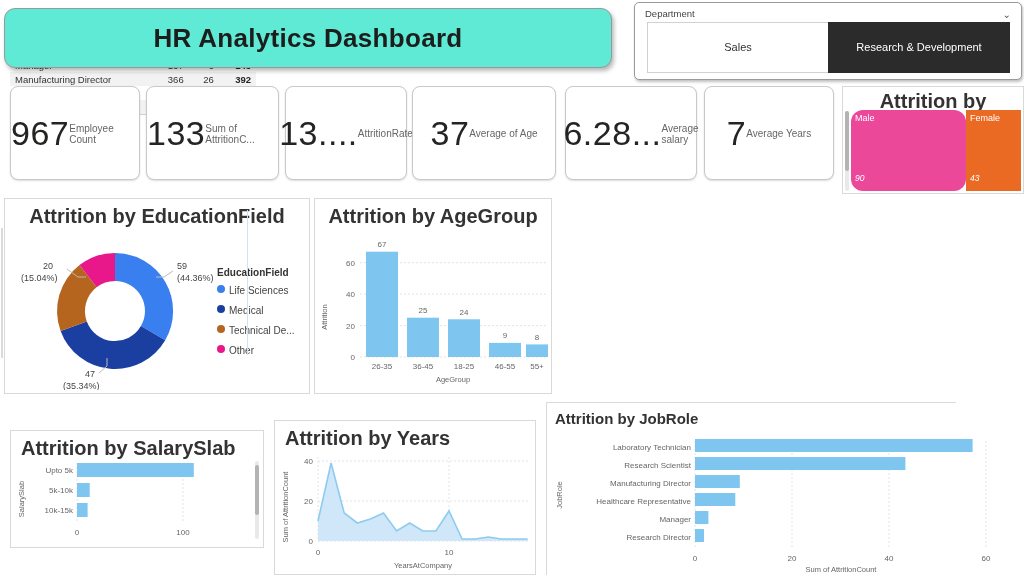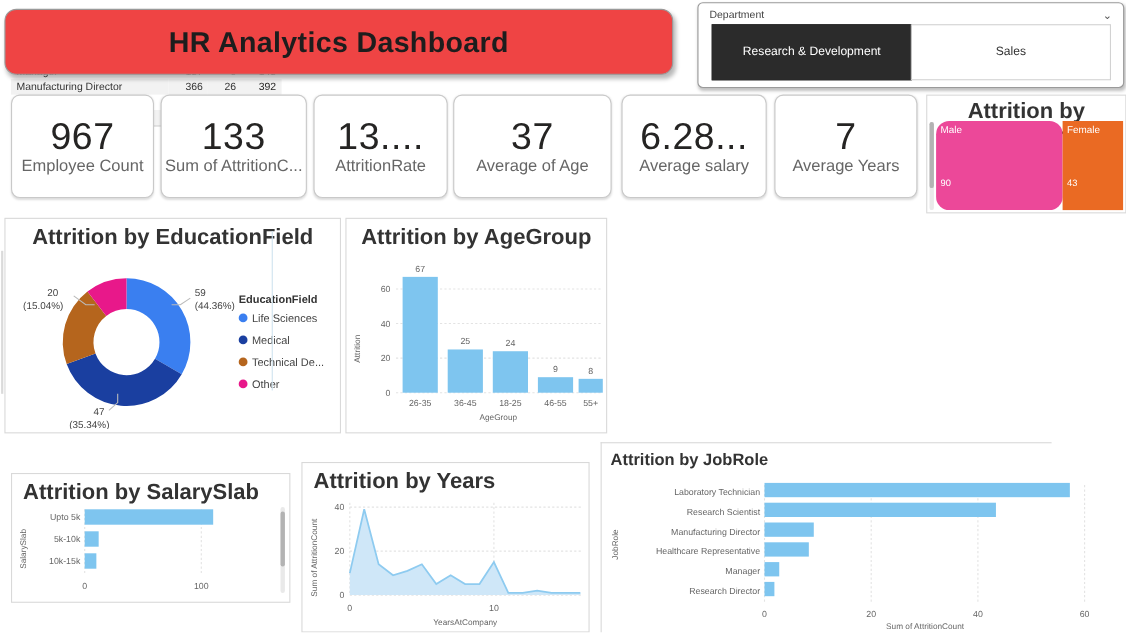--- a/index.html
+++ b/index.html
@@ -7,21 +7,21 @@
     width:1024px;height:575px;position:relative;overflow:hidden;
     background:#ffffff;
     font-family:"Liberation Sans","DejaVu Sans",sans-serif;
     color:#252423;
   }
   .panel{position:absolute;background:#fff;border:1px solid #d9d9d9;box-sizing:border-box;}
 
   
   #title-banner{
     position:absolute;left:4px;top:8px;width:606px;height:58px;
-    background:#ef4444;border:1px solid #999;border-radius:11px;
+    background:#5eead4;border:1px solid #999;border-radius:11px;
     box-shadow:2px 3px 4px rgba(0,0,0,.28);
     display:flex;align-items:center;justify-content:center;
   }
   #title-banner .t{
     font-size:26px;font-weight:bold;letter-spacing:.3px;color:#1d1d1d;
   }
 
   
   #dept-slicer{
     position:absolute;left:634px;top:2px;width:386px;height:76px;
@@ -36,37 +36,37 @@
     display:flex;align-items:center;justify-content:center;text-align:center;
     font-size:11px;color:#333;line-height:1.25;padding:2px;box-sizing:border-box;
   }
   .slicer-tile.sel{background:#2b2b2b;color:#fff;border-color:#2b2b2b;}
 
   
   .kpi{
     position:absolute;top:86px;height:92px;
     background:#fff;border:1px solid #c9c9c9;border-radius:8px;
     box-shadow:0 1px 2px rgba(0,0,0,.14);
-    display:flex;flex-direction:column;align-items:center;justify-content:center;
+    display:flex;flex-direction:row;align-items:center;justify-content:center;
   }
   .kpi .v{font-size:34px;font-weight:400;color:#252423;line-height:1;letter-spacing:.5px;}
-  .kpi .l{font-size:15px;color:#666;margin-top:1px;}
+  .kpi .l{font-size:10px;color:#666;margin-top:1px;}
 
   
   .viz-title{font-size:20px;font-weight:600;color:#333;}
   .axis-lbl{font-size:7.5px;fill:#666;}
   .tick{font-size:8px;fill:#666;}
 
   
   #gender-panel{left:842px;top:86px;width:182px;height:108px;}
   #gender-panel .viz-title{position:absolute;left:0;right:0;top:3px;text-align:center;}
   .tm{position:absolute;left:8px;top:23px;right:2px;bottom:2px;display:flex;}
   .tm-cell{position:relative;color:#fff;}
   .tm-cell .n{position:absolute;left:4px;top:3px;font-size:9px;}
-  .tm-cell .v{position:absolute;left:4px;bottom:20px;font-size:8.5px;}
+  .tm-cell .v{position:absolute;left:4px;bottom:8px;font-size:8.5px;font-style:italic;}
   .vscroll{position:absolute;width:4px;background:#e9e9e9;border-radius:2px;}
   .vscroll i{position:absolute;left:0;width:4px;background:#b3b3b3;border-radius:2px;display:block;}
 
   
   #edu-panel{left:4px;top:198px;width:306px;height:196px;}
   #edu-panel .viz-title{position:absolute;left:0;right:0;top:6px;text-align:center;}
   .legend{position:absolute;left:212px;top:68px;font-size:10px;color:#444;}
   .legend .h{font-weight:bold;color:#333;margin-bottom:7px;font-size:10px;}
   .legend .li{display:flex;align-items:flex-start;margin-bottom:9px;}
   .legend .dot{width:8px;height:8px;border-radius:50%;margin-right:4px;flex:none;}
@@ -74,21 +74,21 @@
 
   
   #age-panel{left:314px;top:198px;width:238px;height:196px;}
   #age-panel .viz-title{position:absolute;left:0;right:0;top:6px;text-align:center;}
 
   
   #tbl-panel{left:556px;top:198px;width:282px;height:196px;border:none;background:#fff;}
   table.pbi{border-collapse:collapse;width:246px;margin:14px 0 0 10px;font-size:9.5px;color:#333;}
   table.pbi th{font-weight:400;color:#444;padding:2px 5px;text-align:right;border-bottom:1px solid #d2d2d2;}
   table.pbi th.l{text-align:left;}
-  table.pbi th.tot,table.pbi td.tot{font-weight:normal;color:#252423;}
+  table.pbi th.tot,table.pbi td.tot{font-weight:bold;color:#252423;}
   table.pbi td{padding:1.5px 5px;text-align:right;white-space:nowrap;}
   table.pbi td.l{text-align:left;}
   table.pbi tr.alt td{background:#f2f2f2;}
   table.pbi tr.totrow td{font-weight:bold;color:#111;border-top:1px solid #d2d2d2;}
   .tbl-divider{position:absolute;left:247px;top:210px;width:1px;height:145px;background:#cfe3ef;}
   .tbl-leftbar{position:absolute;left:1px;top:228px;width:2px;height:130px;background:#dadada;}
 
   
   #sal-panel{left:10px;top:430px;width:254px;height:118px;}
   #sal-panel .viz-title{position:absolute;left:10px;top:6px;}
@@ -105,22 +105,22 @@
 <body>
 
 <div id="title-banner">
   <span class="t">HR Analytics Dashboard</span>
 </div>
 
 <div id="dept-slicer">
   <span class="cap">Department</span>
   <span class="chev">⌄</span>
   <div class="slicer-row">
+    <div class="slicer-tile">Sales</div>
     <div class="slicer-tile sel">Research &amp; Development</div>
-    <div class="slicer-tile">Sales</div>
   </div>
 </div>
 
 <div class="kpi" style="left:10px;width:128px;">
   <div class="v">967</div>
   <div class="l">Employee Count</div>
 </div>
 <div class="kpi" style="left:146px;width:131px;">
   <div class="v">133</div>
   <div class="l">Sum of AttritionC...</div>

